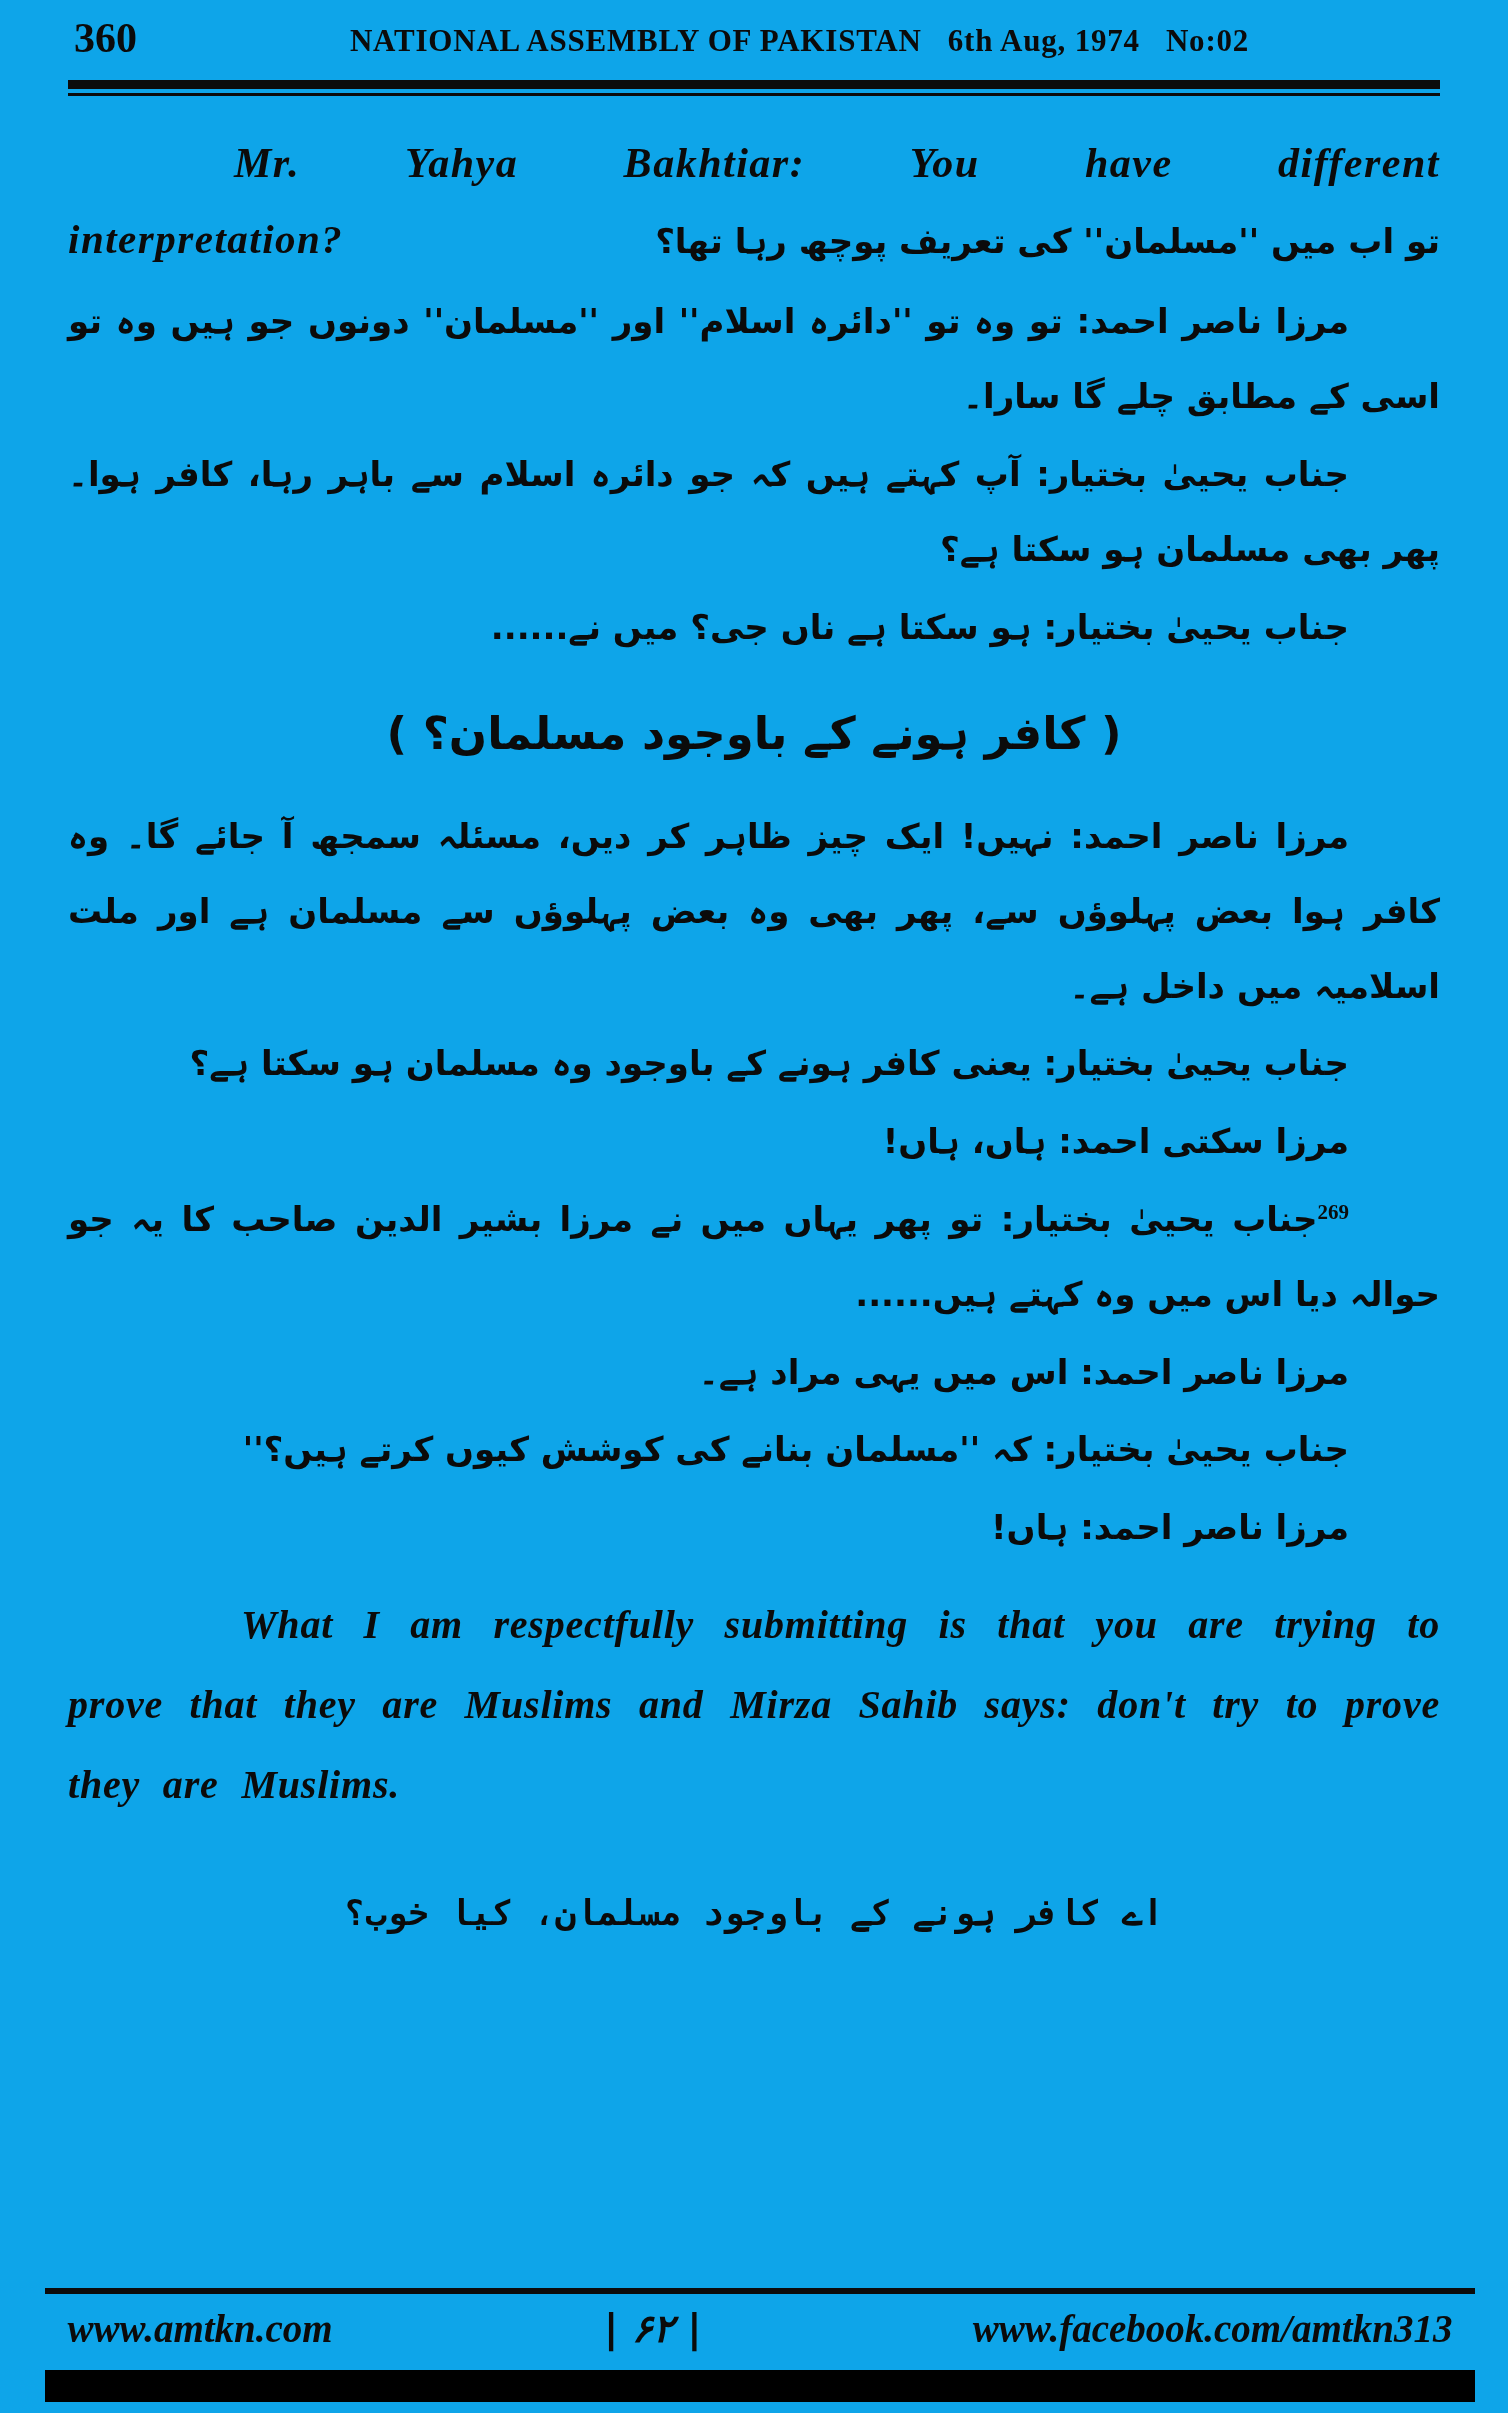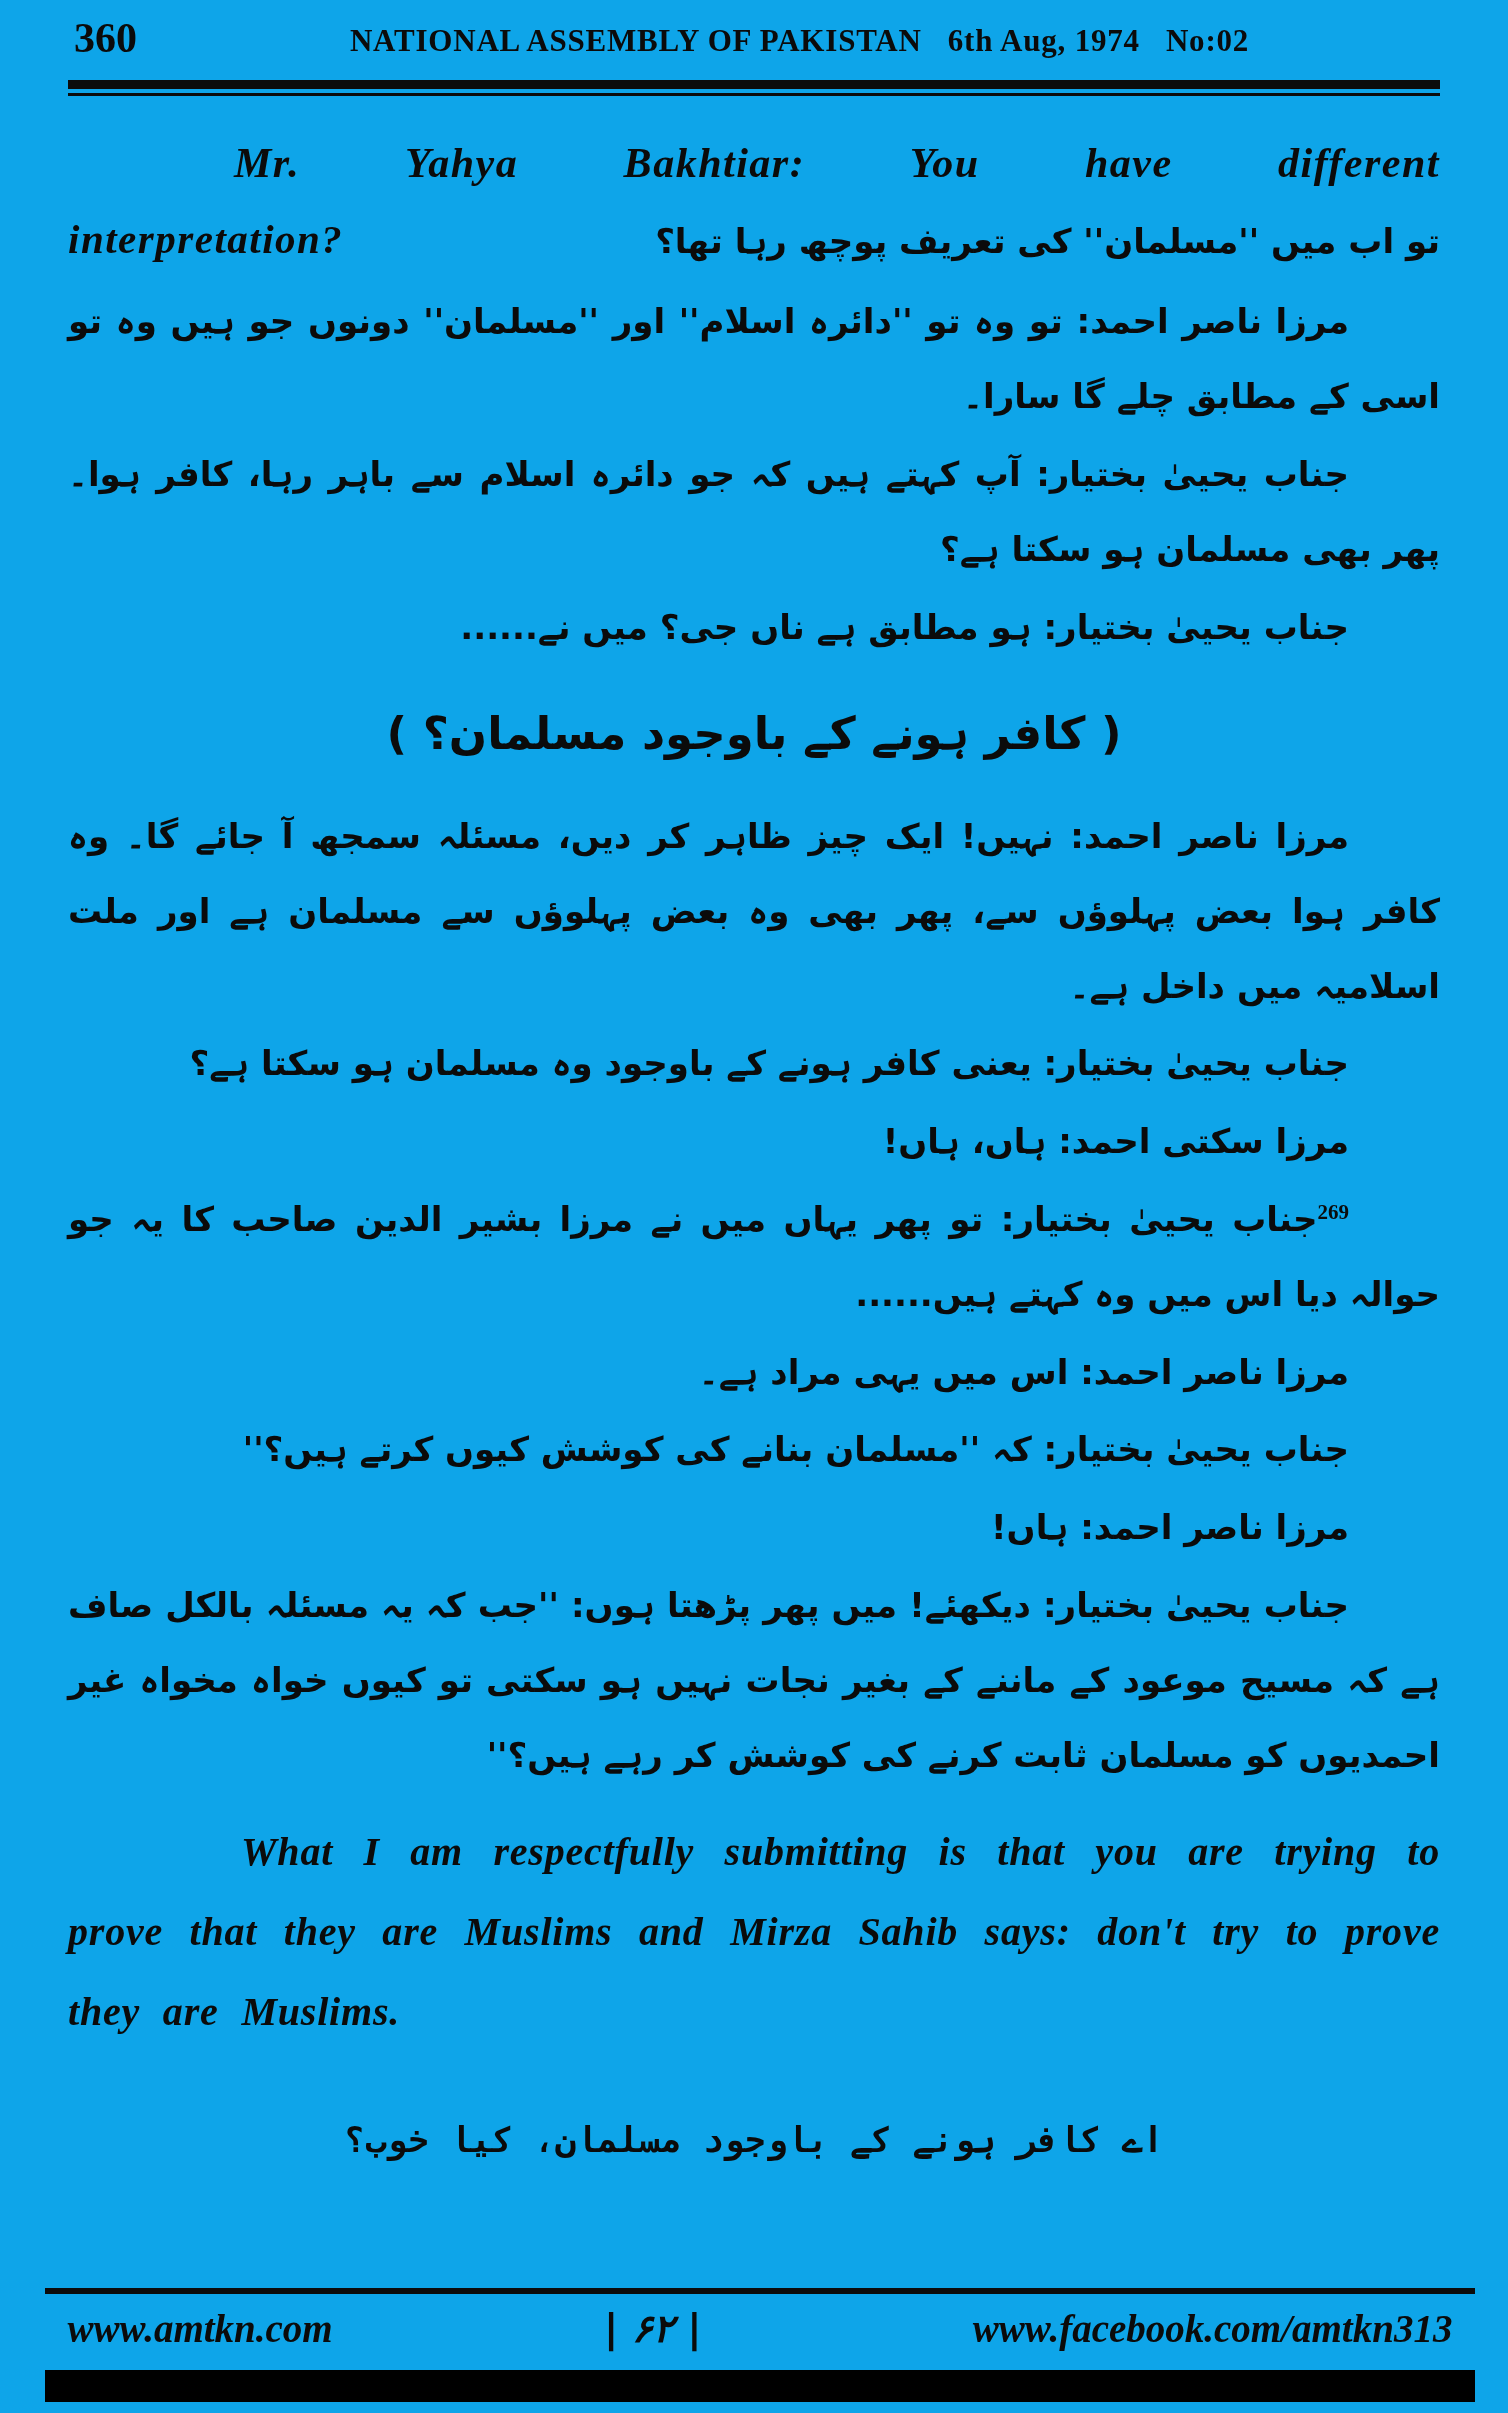--- a/index.html
+++ b/index.html
@@ -182,34 +182,33 @@
     <div class="doc-body">
 
       <div class="eng-open-line1">Mr. Yahya Bakhtiar: You have different</div>
       <div class="eng-open-line2">
         <span class="eng">interpretation?</span>
         <span class="urdu-inline">تو اب میں ''مسلمان'' کی تعریف پوچھ رہا تھا؟</span>
       </div>
 
       <p class="u">مرزا ناصر احمد:  تو وہ تو ''دائرہ اسلام'' اور ''مسلمان'' دونوں جو ہیں وہ تو اسی کے مطابق چلے گا سارا۔</p>
       <p class="u">جناب یحییٰ بختیار:  آپ کہتے ہیں کہ جو دائرہ اسلام سے باہر رہا، کافر ہوا۔ پھر بھی مسلمان ہو سکتا ہے؟</p>
-      <p class="u-line">جناب یحییٰ بختیار:  ہو مطابق ہے ناں جی؟ میں نے......</p>
+      <p class="u-line">جناب یحییٰ بختیار:  ہو سکتا ہے ناں جی؟ میں نے......</p>
 
       <div class="heading-urdu">( کافر ہونے کے باوجود مسلمان؟ )</div>
 
       <p class="u">مرزا ناصر احمد:  نہیں! ایک چیز ظاہر کر دیں، مسئلہ سمجھ آ جائے گا۔ وہ کافر ہوا بعض پہلوؤں سے، پھر بھی وہ بعض پہلوؤں سے مسلمان ہے اور ملت اسلامیہ میں داخل ہے۔</p>
       <p class="u-line">جناب یحییٰ بختیار:  یعنی کافر ہونے کے باوجود وہ مسلمان ہو سکتا ہے؟</p>
       <p class="u-line">مرزا سکتی احمد:  ہاں، ہاں!</p>
 
       <p class="u"><sup class="fn">269</sup><span>جناب یحییٰ بختیار:  تو پھر یہاں میں نے مرزا بشیر الدین صاحب کا یہ جو حوالہ دیا اس میں وہ کہتے ہیں......</span></p>
 
       <p class="u-line">مرزا ناصر احمد:  اس میں یہی مراد ہے۔</p>
       <p class="u-line">جناب یحییٰ بختیار:  کہ ''مسلمان بنانے کی کوشش کیوں کرتے ہیں؟''</p>
       <p class="u-line">مرزا ناصر احمد:  ہاں!</p>
-      <p class="u">جناب یحییٰ بختیار:  دیکھئے! میں پھر پڑھتا ہوں: ''جب کہ یہ مسئلہ بالکل صاف ہے کہ مسیح موعود کے ماننے کے بغیر نجات نہیں ہو سکتی تو کیوں خواہ مخواہ غیر احمدیوں کو مسلمان ثابت کرنے کی کوشش کر رہے ہیں؟''</p>
 
       <p class="eng-para">What I am respectfully submitting is that you are trying to prove that they are Muslims and Mirza Sahib says: don't try to prove they are Muslims.</p>
 
       <div class="urdu-center">اے کافر ہونے کے باوجود مسلمان، کیا خوب؟</div>
 
     </div>
   </div>
 
   <div class="footer">
     <div class="footer-rule"></div>

